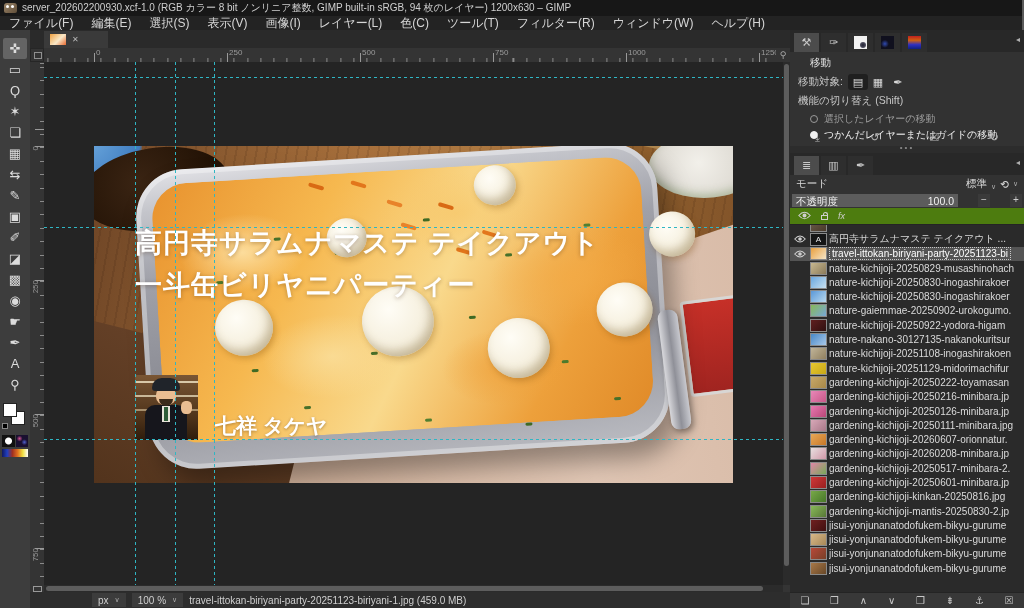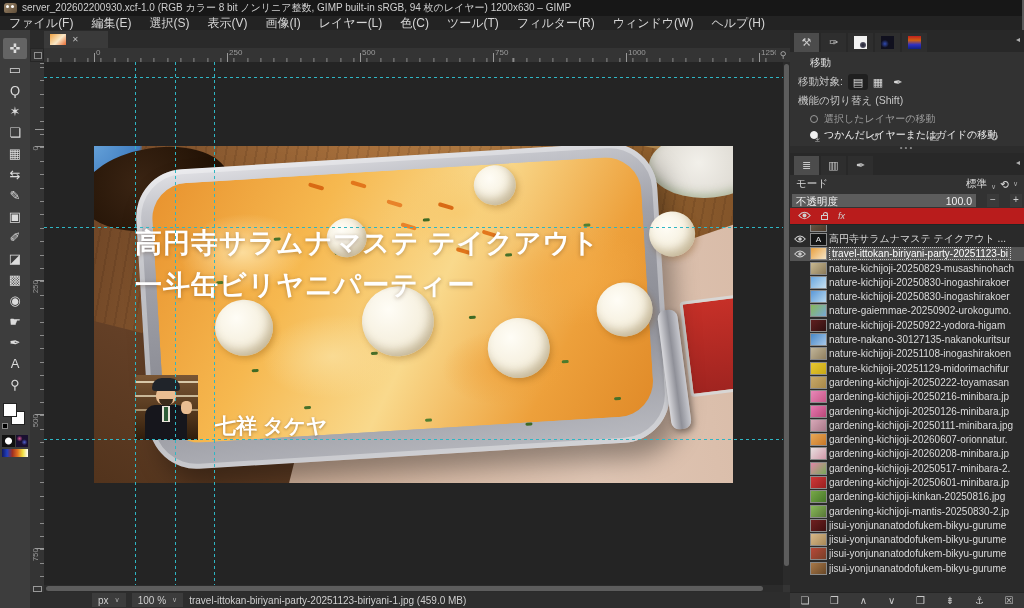--- a/index.html
+++ b/index.html
@@ -187,27 +187,27 @@
   .radio-label { color:#9e9e9e; font-size:10px; }
   .radio-row.sel .radio-label { color:#f2f2f2; }
   .to-footer { position:absolute; left:0; bottom:2px; width:100%; display:flex;
     justify-content:space-around; color:#b4b4b4; font-size:11px; }
   .dock-divider { flex:0 0 7px; background:#2c2c2c; text-align:center; color:#888; font-size:8px;
     line-height:4px; letter-spacing:2px; }
 
   .mode-row { flex:0 0 17px; display:flex; align-items:center; padding:0 6px; gap:4px;
     color:#dadada; }
   .mode-val { margin-left:auto; display:flex; align-items:flex-end; gap:4px; }
-  .opacity-row { flex:0 0 16px; display:flex; align-items:center; padding:0 2px; gap:11px; }
+  .opacity-row { flex:0 0 16px; display:flex; align-items:center; padding:0 2px; gap:20px; }
   .opacity-slider { flex:1; height:13px; background:#5c5c5c; position:relative; color:#f2f2f2; }
   .opacity-slider .lbl { position:absolute; left:4px; top:1px; }
   .opacity-slider .val { position:absolute; right:4px; top:1px; }
   .step-btn { width:12px; height:13px; background:#3a3a3a; color:#cfcfcf; text-align:center;
     line-height:12px; font-size:10px; }
-  .lock-header { flex:0 0 17px; background:#b91c1c; display:flex; align-items:center; gap:10px;
+  .lock-header { flex:0 0 17px; background:#4d7c0f; display:flex; align-items:center; gap:10px;
     padding:0 8px; border-bottom:1px solid #242424; }
   .lock-icon { width:7px; height:5px; border:1px solid #cfcfcf; position:relative; margin-top:3px; }
   .lock-icon::before { content:""; position:absolute; left:1px; top:-4px; width:3px; height:3px;
     border:1px solid #cfcfcf; border-bottom:none; border-radius:3px 3px 0 0; }
   .fx-label { color:#cfcfcf; font-size:9px; font-style:italic; }
 
   .layer-list { flex:1; background:#2a2a2a; overflow:hidden; position:relative; }
   .layer-inner { position:absolute; left:0; top:-7px; width:100%; }
   .layer-row { height:14.3px; display:flex; align-items:center; gap:3px; padding-left:2px;
     white-space:nowrap; }

